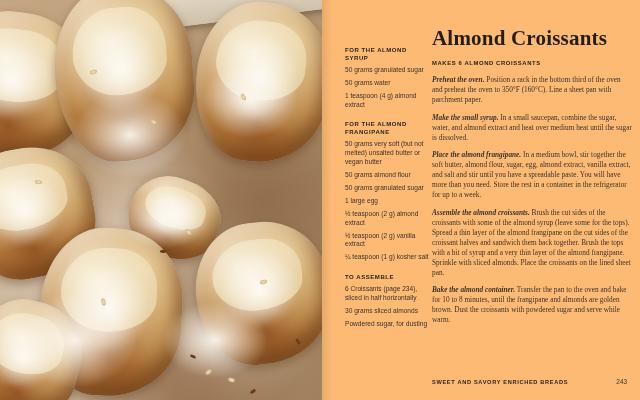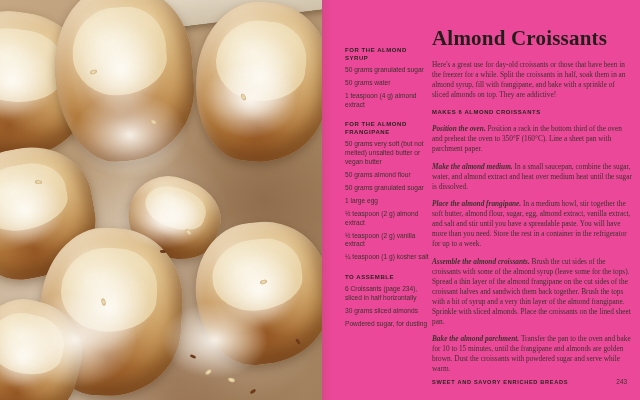--- a/index.html
+++ b/index.html
@@ -57,21 +57,21 @@
   }
   .fl{position:absolute;width:7px;height:4px;background:#efdfb8;border-radius:50%;
       box-shadow:inset 0 0 2px #ab8349;}
   .sp{position:absolute;border-radius:50%;
       background:radial-gradient(rgba(252,248,241,.95), rgba(252,248,241,0) 68%);
       filter:blur(1px);}
   .cb{position:absolute;width:6px;height:3px;background:#6d3a1a;border-radius:40%;}
 
   
   .text-page{
-    position:relative;flex:1;height:400px;background:#ec4899;
+    position:relative;flex:1;height:400px;background:#fdba74;
     color:#3b332c;
   }
   .gutter{position:absolute;left:0;top:0;width:10px;height:400px;
     background:linear-gradient(90deg, rgba(90,70,50,.14), rgba(90,70,50,0));}
 
   .sidebar{position:absolute;left:23px;top:46px;width:84px;
     font-family:"Liberation Sans", sans-serif;}
   .sb-section{margin-bottom:11px;}
   .sb-heading{
     font-size:6px;font-weight:bold;letter-spacing:.55px;color:#2a241f;
@@ -160,26 +160,25 @@
       <div class="sb-section">
         <div class="sb-heading">TO ASSEMBLE</div>
         <div class="sb-item">6 Croissants (page 234), sliced in half horizontally</div>
         <div class="sb-item">30 grams sliced almonds</div>
         <div class="sb-item">Powdered sugar, for dusting</div>
       </div>
     </div>
 
     <div class="main">
       <h1 class="title">Almond Croissants</h1>
-      <p class="intro">Here's a great use for day-old croissants or those that have been in the freezer for a while. Split the croissants in half, soak them in an almond syrup, fill with frangipane, and bake with a sprinkle of sliced almonds on top. They are addictive!</p>
       <div class="yield">MAKES 6 ALMOND CROISSANTS</div>
 
-      <p class="step"><span class="lead">Position the oven.</span> <span>Position a rack in the bottom third of the oven and preheat the oven to 350°F (160°C). Line a sheet pan with parchment paper.</span></p>
-      <p class="step"><span class="lead">Make the almond medium.</span> <span>In a small saucepan, combine the sugar, water, and almond extract and heat over medium heat until the sugar is dissolved.</span></p>
+      <p class="step"><span class="lead">Preheat the oven.</span> <span>Position a rack in the bottom third of the oven and preheat the oven to 350°F (160°C). Line a sheet pan with parchment paper.</span></p>
+      <p class="step"><span class="lead">Make the small syrup.</span> <span>In a small saucepan, combine the sugar, water, and almond extract and heat over medium heat until the sugar is dissolved.</span></p>
       <p class="step"><span class="lead">Place the almond frangipane.</span> <span>In a medium bowl, stir together the soft butter, almond flour, sugar, egg, almond extract, vanilla extract, and salt and stir until you have a spreadable paste. You will have more than you need. Store the rest in a container in the refrigerator for up to a week.</span></p>
       <p class="step"><span class="lead">Assemble the almond croissants.</span> <span>Brush the cut sides of the croissants with some of the almond syrup (leave some for the tops). Spread a thin layer of the almond frangipane on the cut sides of the croissant halves and sandwich them back together. Brush the tops with a bit of syrup and a very thin layer of the almond frangipane. Sprinkle with sliced almonds. Place the croissants on the lined sheet pan.</span></p>
-      <p class="step"><span class="lead">Bake the almond parchment.</span> <span>Transfer the pan to the oven and bake for 10 to 15 minutes, until the frangipane and almonds are golden brown. Dust the croissants with powdered sugar and serve while warm.</span></p>
+      <p class="step"><span class="lead">Bake the almond container.</span> <span>Transfer the pan to the oven and bake for 10 to 8 minutes, until the frangipane and almonds are golden brown. Dust the croissants with powdered sugar and serve while warm.</span></p>
     </div>
 
     <div class="footer-section">SWEET AND SAVORY ENRICHED BREADS</div>
     <div class="page-number">243</div>
   </div>
 </div>
 
 </body></html>

